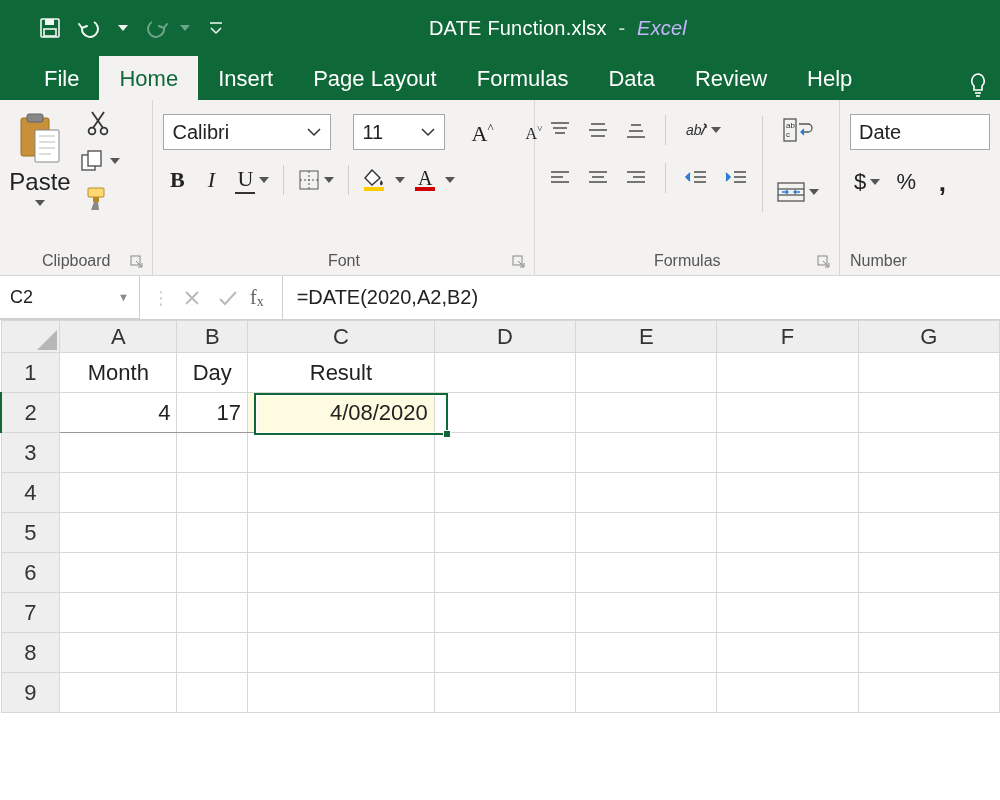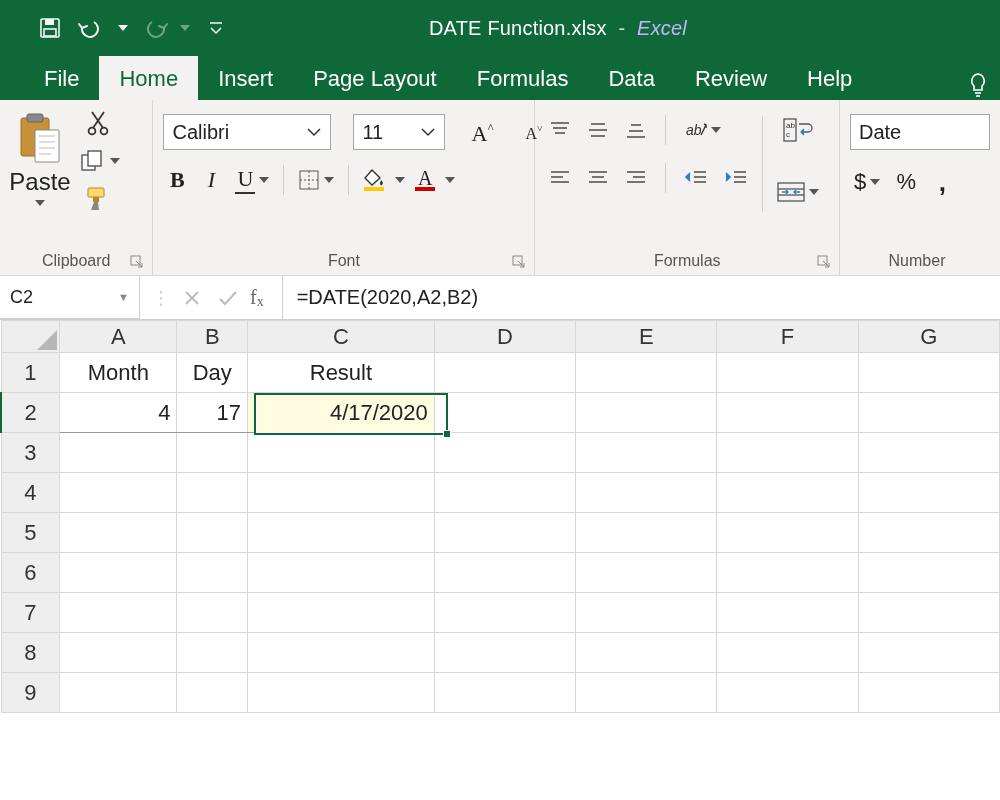--- a/index.html
+++ b/index.html
@@ -422,21 +422,21 @@
             </svg>
           </div>
         <div class="icon-btn">
             <span style="font-size:22px">%</span>
           </div>
         <div class="icon-btn">
             <span style="font-size:26px;font-weight:700;line-height:10px">,</span>
           </div>
       </div>
     </div>
-    <div class="rgroup-label" style="justify-content:center;padding-right:6px">
+    <div class="rgroup-label" style="justify-content:flex-start;padding-right:6px">
       <span>Number</span>
     </div>
   </div>
 
 </div>
 
 <div class="formula-bar">
   <div class="namebox">
     <span>C2</span>
     <span class="chev-sm">▼</span>
@@ -493,21 +493,21 @@
         <td class="bold center">Result</td>
         <td></td>
         <td></td>
         <td></td>
         <td></td>
       </tr>
       <tr class="data-row">
         <th class="row2-header">2</th>
         <td class="right">4</td>
         <td class="right">17</td>
-        <td class="right active-cell">4/17/2020</td>
+        <td class="right active-cell">4/08/2020</td>
         <td style="border-bottom:1px solid #d7d7d7"></td>
         <td style="border-bottom:1px solid #d7d7d7"></td>
         <td style="border-bottom:1px solid #d7d7d7"></td>
         <td style="border-bottom:1px solid #d7d7d7"></td>
       </tr>
       <tr>
           <th>3</th>
           <td></td>
           <td></td>
           <td></td>

